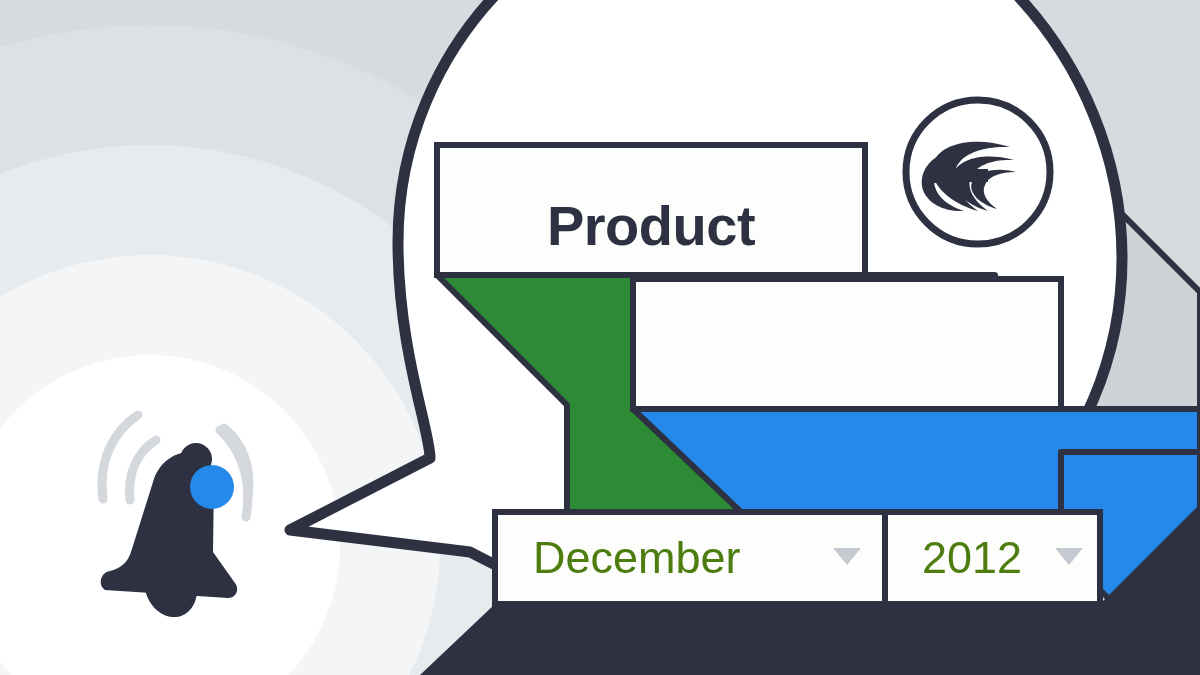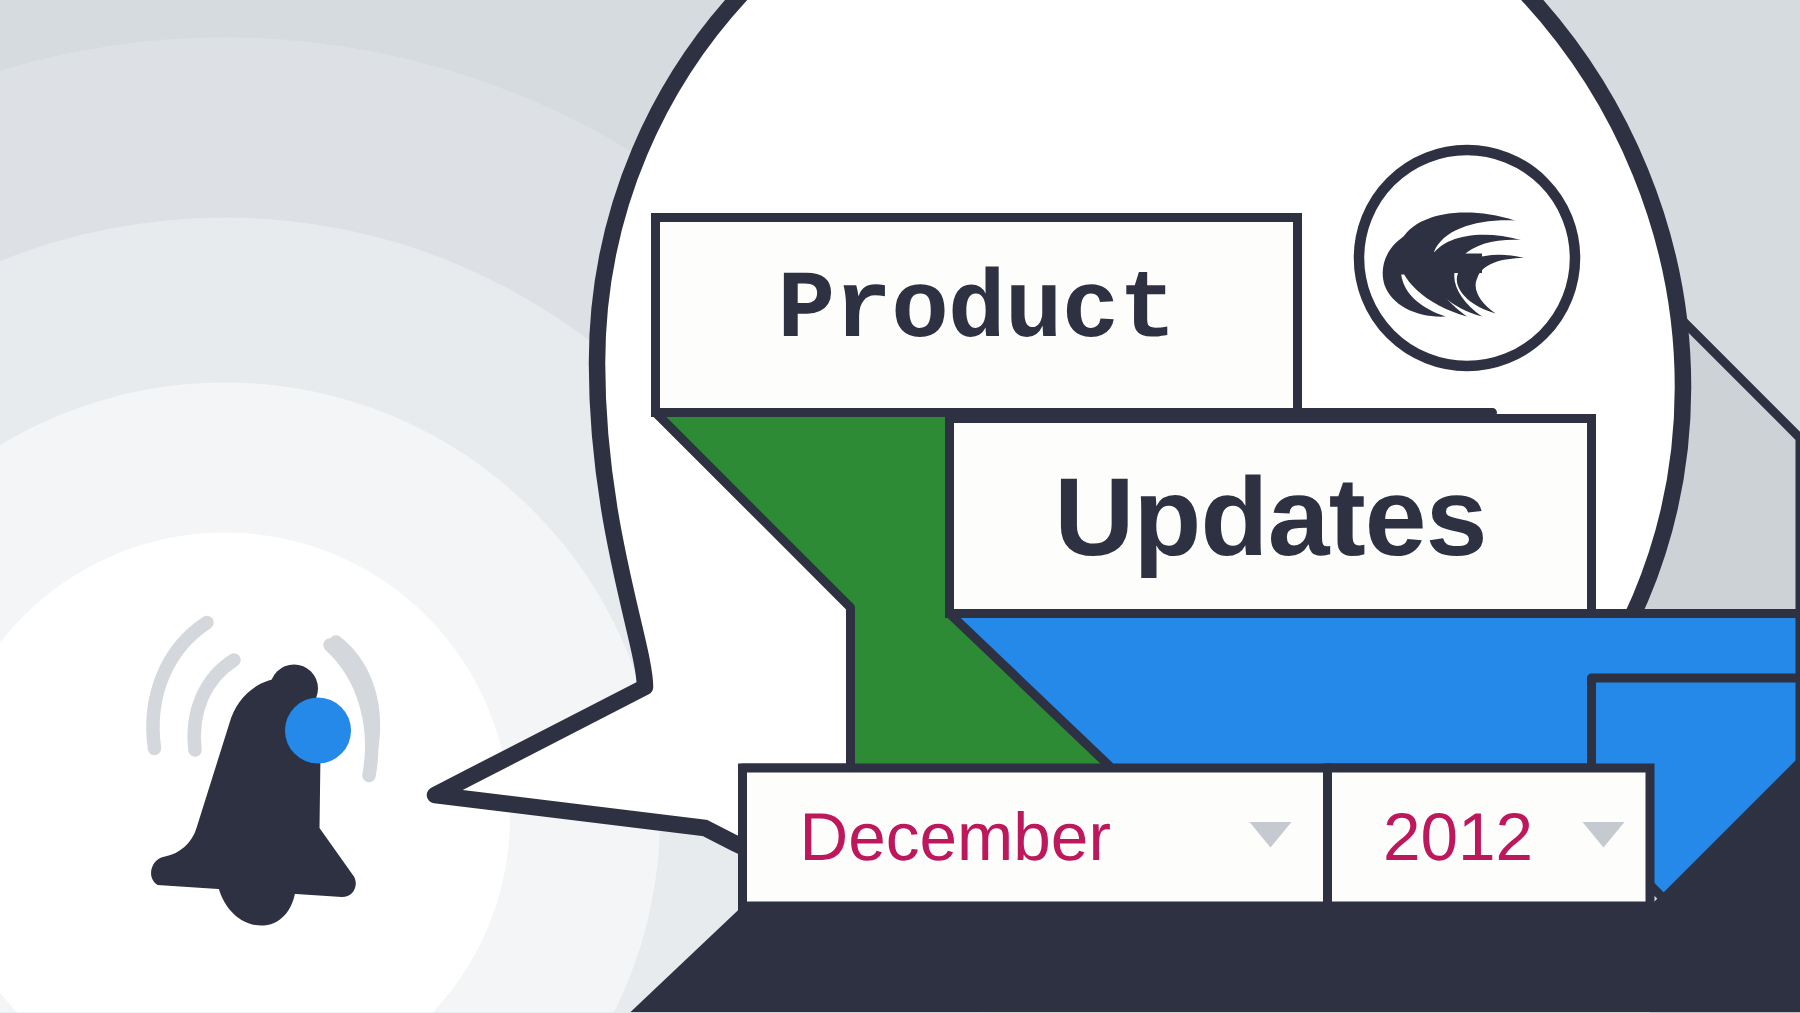--- a/index.html
+++ b/index.html
@@ -4,23 +4,23 @@
 <style>
   html,body{margin:0;padding:0;background:#fff;}
   body{font-family:"Liberation Sans",sans-serif;}
   #stage{position:relative;width:1200px;height:675px;overflow:hidden;background:#d6dbdf;}
   #stage svg.layer{position:absolute;left:0;top:0;width:1200px;height:675px;display:block;}
   .boxlabel{
     position:absolute;display:flex;align-items:center;
     font-weight:700;color:#2e3142;letter-spacing:-0.5px;
     white-space:nowrap;pointer-events:none;
   }
-  #product-label{left:437px;top:143px;width:428px;height:130px;justify-content:center;font-size:64px;font-family:Liberation Mono, monospace;}
+  #product-label{left:437px;top:160px;width:428px;height:130px;justify-content:center;font-size:56px;}
   #updates-label{left:633px;top:279px;width:428px;height:130px;justify-content:center;font-size:74px;}
-  .ddtext{position:absolute;display:flex;align-items:center;font-weight:400;color:#be185d;white-space:nowrap;}
+  .ddtext{position:absolute;display:flex;align-items:center;font-weight:400;color:#4d7c0f;white-space:nowrap;}
   #month-text{left:533px;top:512px;height:92px;font-size:45px;}
   #year-text{left:922px;top:512px;height:92px;font-size:45px;}
   .caret{position:absolute;width:0;height:0;border-left:14px solid transparent;border-right:14px solid transparent;border-top:17px solid #c5cad0;}
   #month-caret{left:833px;top:548px;}
   #year-caret{left:1055px;top:548px;}
 </style>
 </head>
 <body>
 
 <div id="stage">
@@ -99,21 +99,20 @@
       <path d="M 1014,160 C 986,152 960,158 954,172 C 948,187 963,204 988,211 C 974,201 966,188 971,177 C 976,165 993,159 1014,160 Z" fill="#2e3142" stroke="none"></path>
       <path d="M 1016,172 C 996,167 977,171 972,182 C 968,192 979,204 997,209 C 987,202 981,193 985,185 C 988,176 1001,172 1016,172 Z" fill="#2e3142" stroke="none"></path>
       <path d="M 940,155 C 925,163 919,177 923,190 C 928,204 945,212 964,211 C 948,206 938,197 935,187 C 932,176 935,164 940,155 Z" fill="#2e3142" stroke="none"></path>
       <rect x="930" y="168" width="38" height="15" fill="#2e3142" stroke="none"></rect>
       <rect x="962" y="169" width="26" height="13" fill="#2e3142" stroke="none"></rect>
     </g>
   </svg>
 
   <div class="boxlabel" id="product-label">Product</div>
 
-  <div class="boxlabel" id="updates-label">Updates</div>
 
   <div class="ddtext" id="month-text">December</div>
   <div class="caret" id="month-caret"></div>
 
   <div class="ddtext" id="year-text">2012</div>
   <div class="caret" id="year-caret"></div>
 
 </div>
 
 </body></html>

